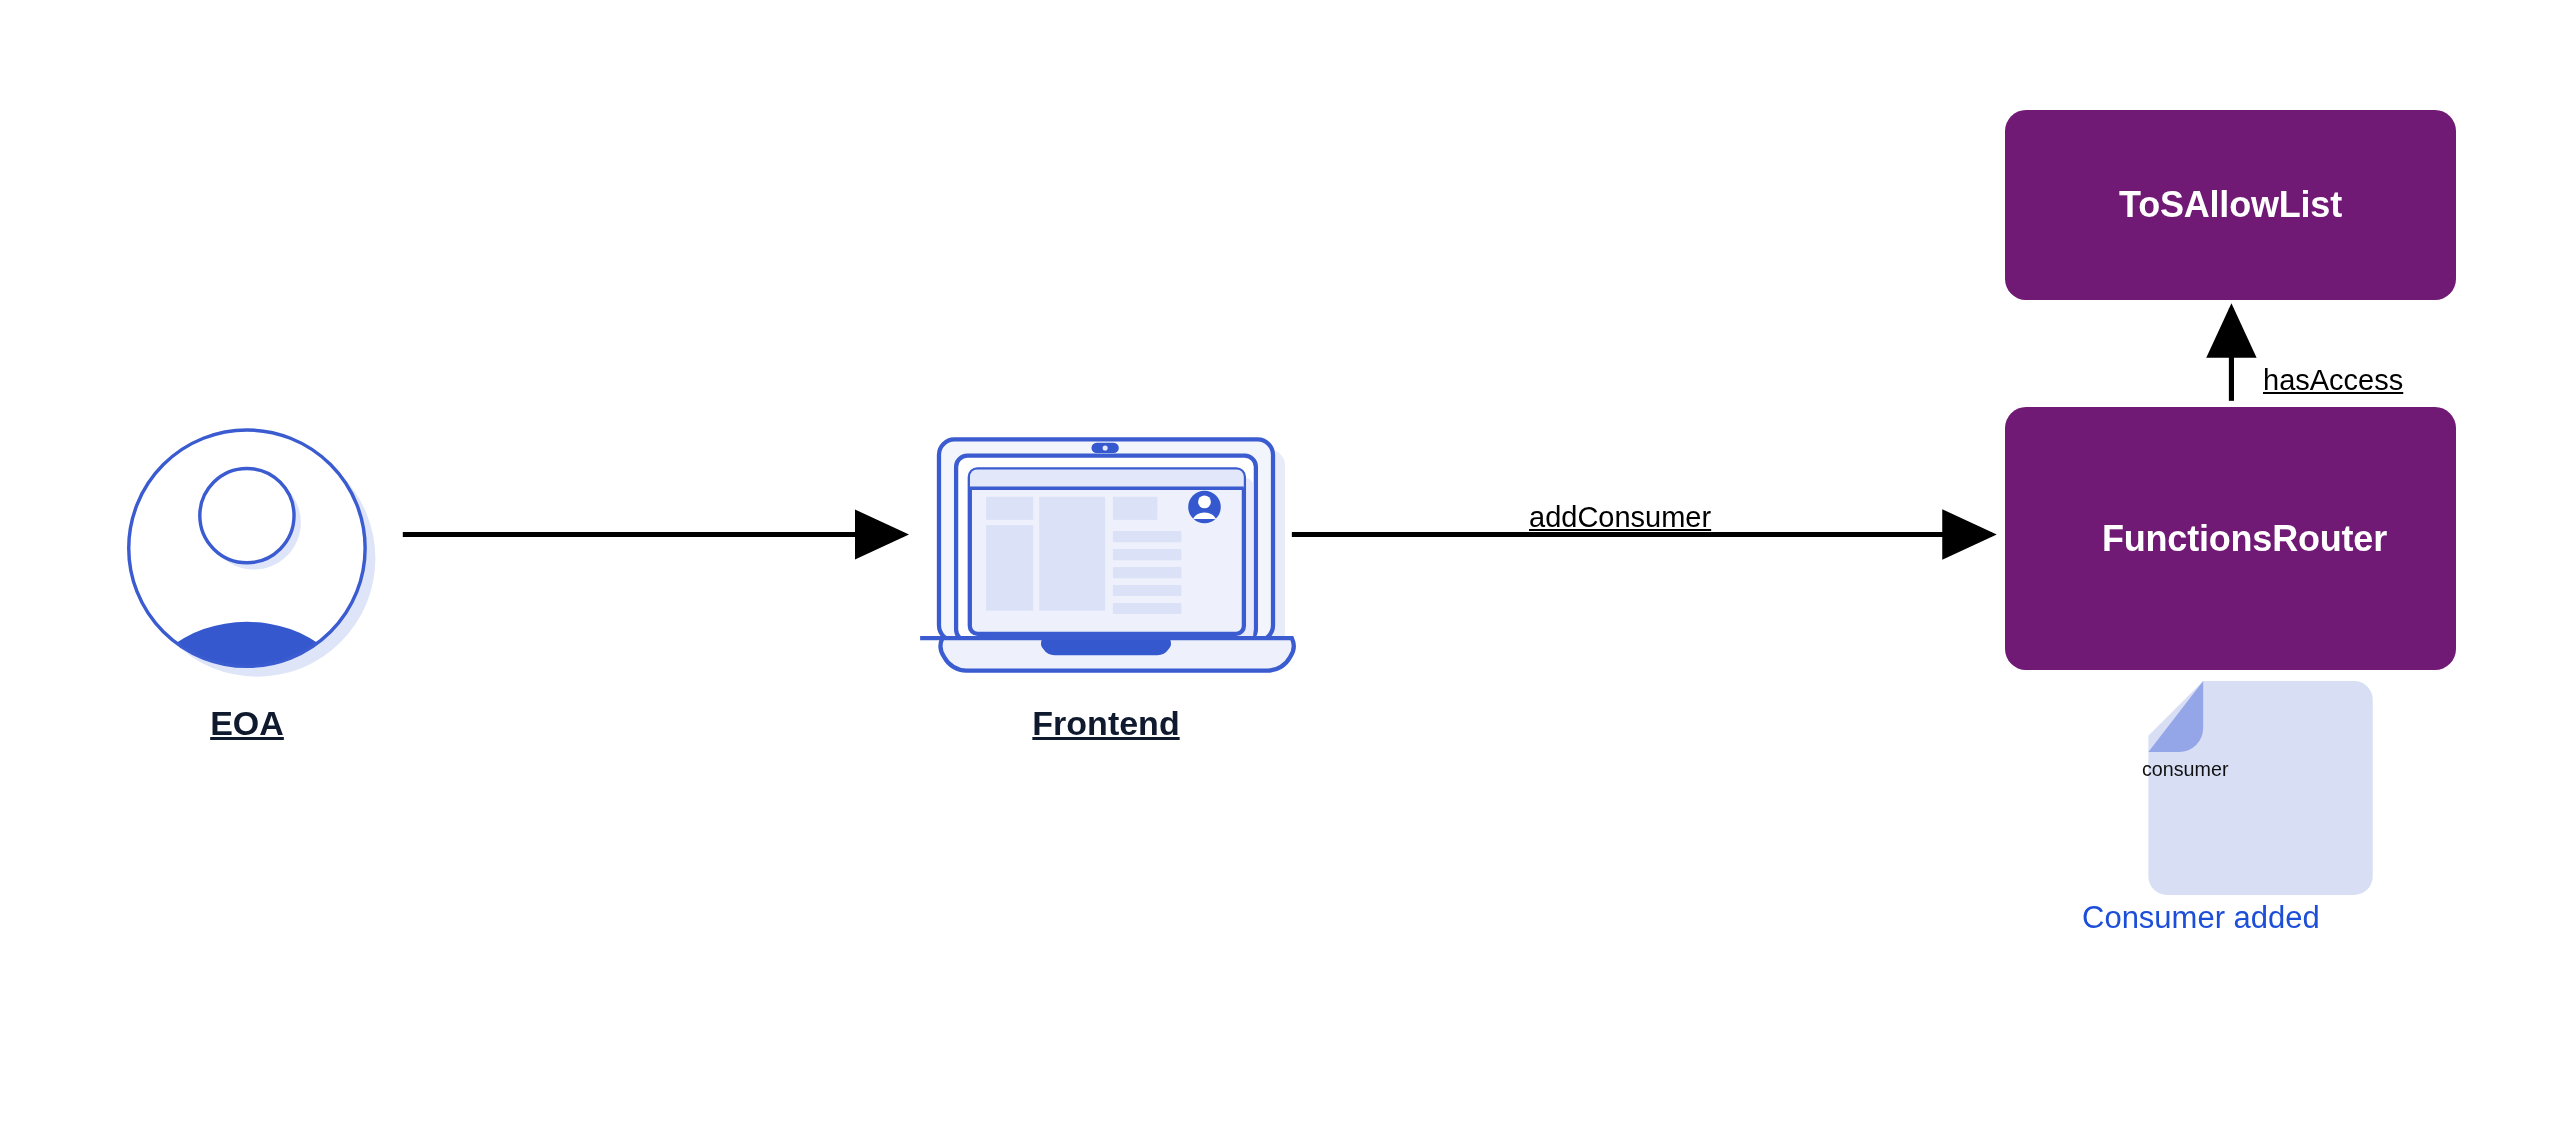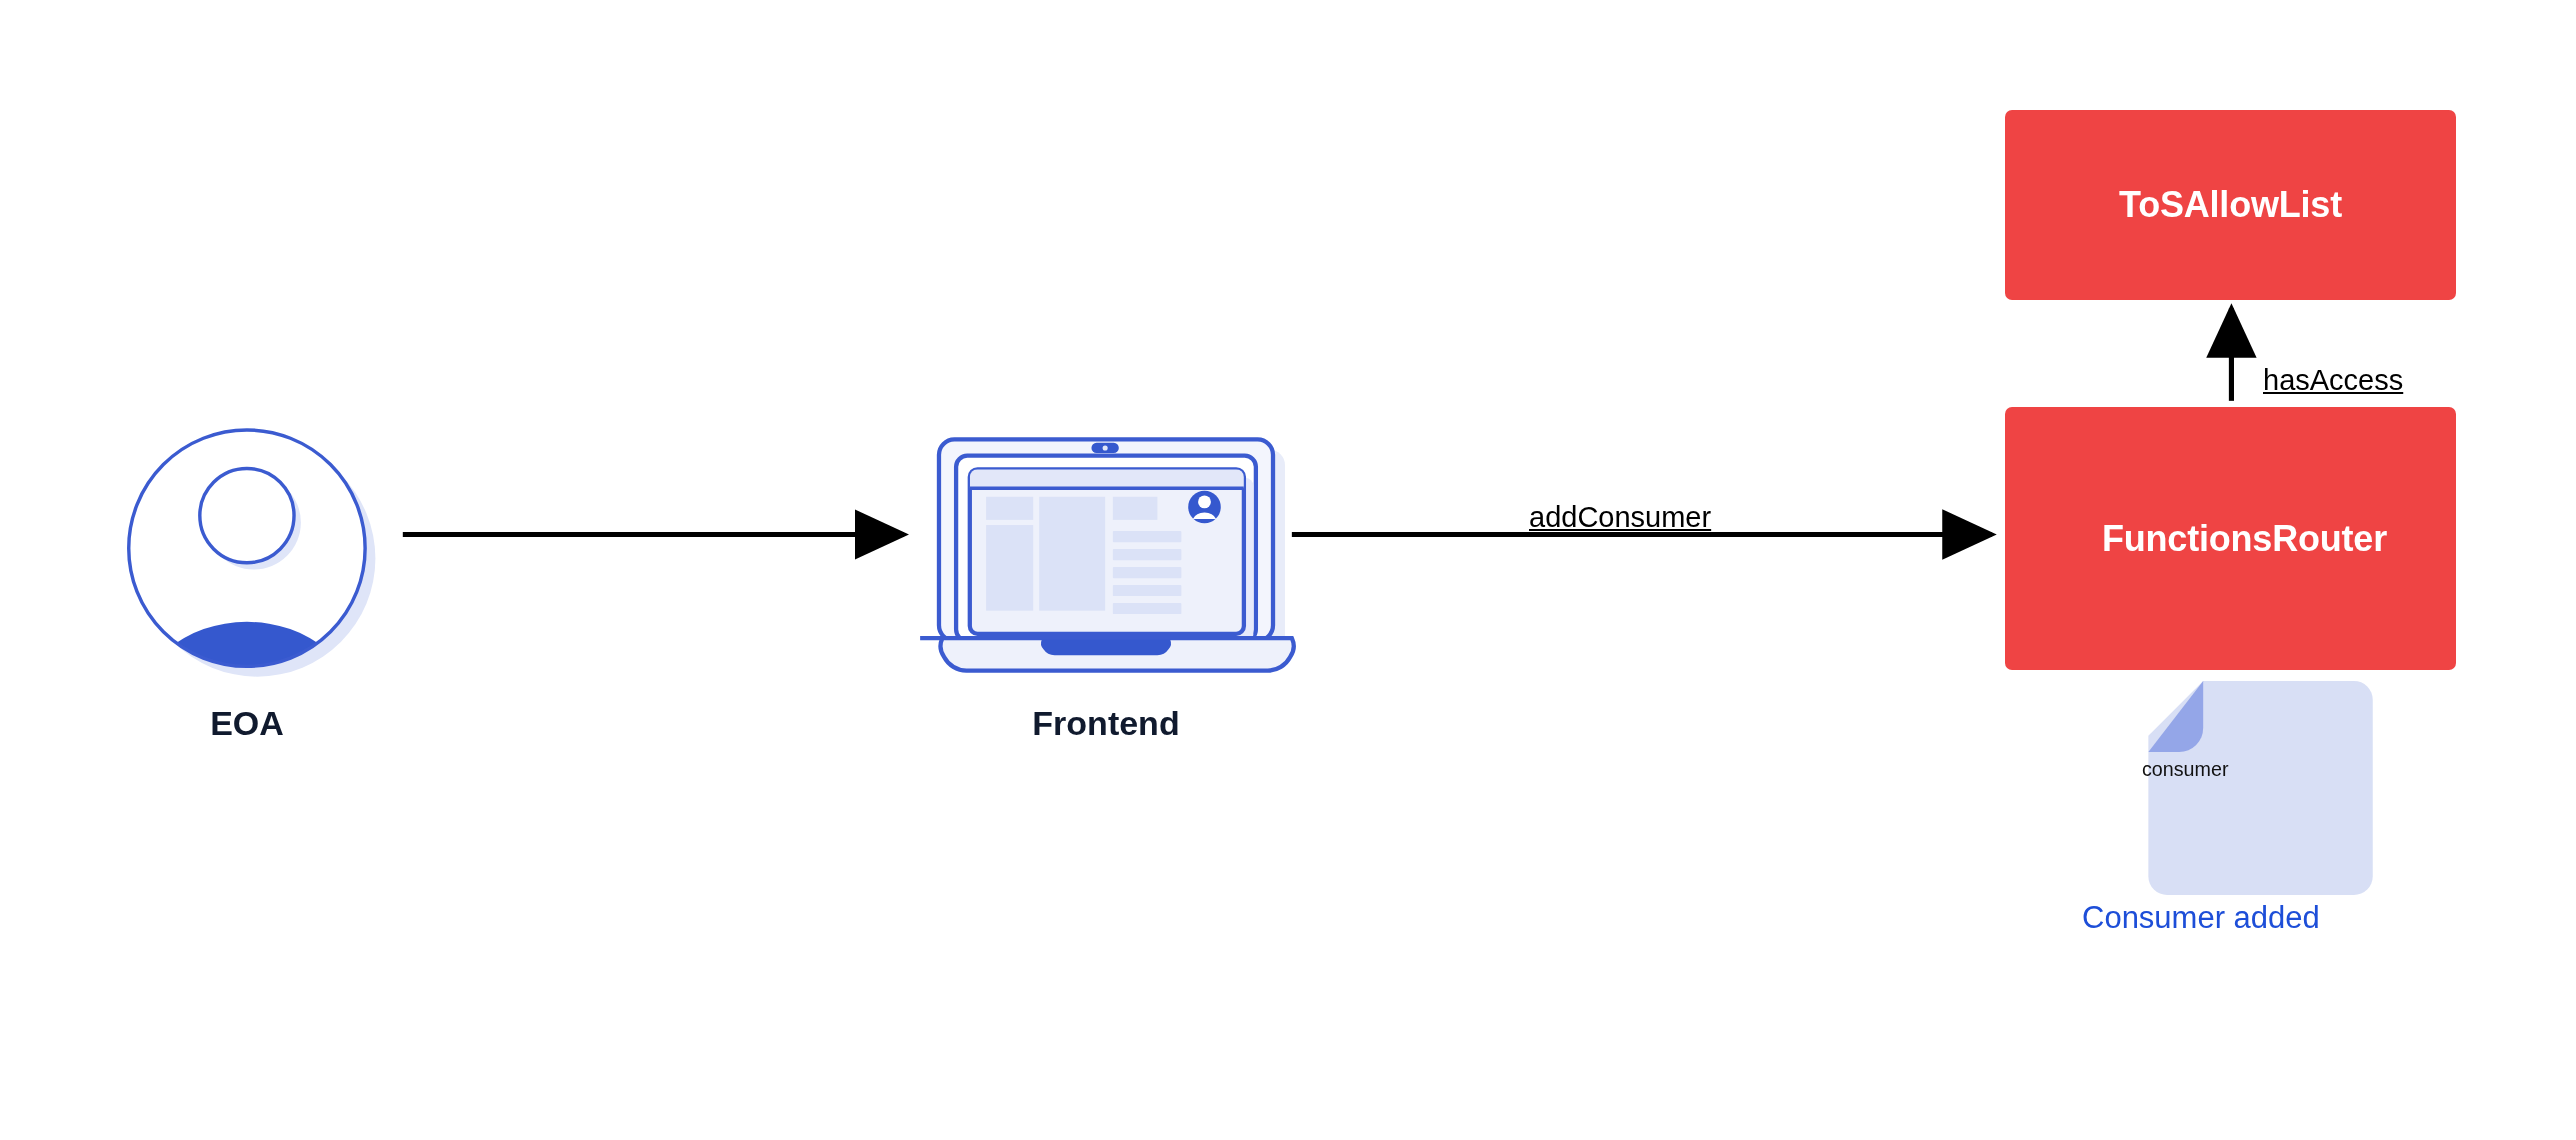--- a/index.html
+++ b/index.html
@@ -19,22 +19,22 @@
     background: #ffffff;
     overflow: hidden;
   }
 
   
   .node { position: absolute; }
 
   
   .box {
     position: absolute;
-    background: #ef4444;
-    border-radius: 7px;
+    background: #701a75;
+    border-radius: 21px;
     display: flex;
     align-items: center;
     justify-content: center;
     box-sizing: border-box;
   }
   .box-label {
     color: #ffffff;
     font-weight: bold;
     font-size: 36px;
     letter-spacing: -0.2px;
@@ -42,20 +42,21 @@
   }
 
   
   .caption {
     position: absolute;
     text-align: center;
     color: #101a2e;
     font-weight: bold;
     font-size: 34px;
     white-space: nowrap;
+    text-decoration: underline;
   }
   .caption-plain {
     position: absolute;
     text-align: left;
     color: #1d4ed8;
     font-weight: normal;
     font-size: 31px;
     white-space: nowrap;
   }
 

